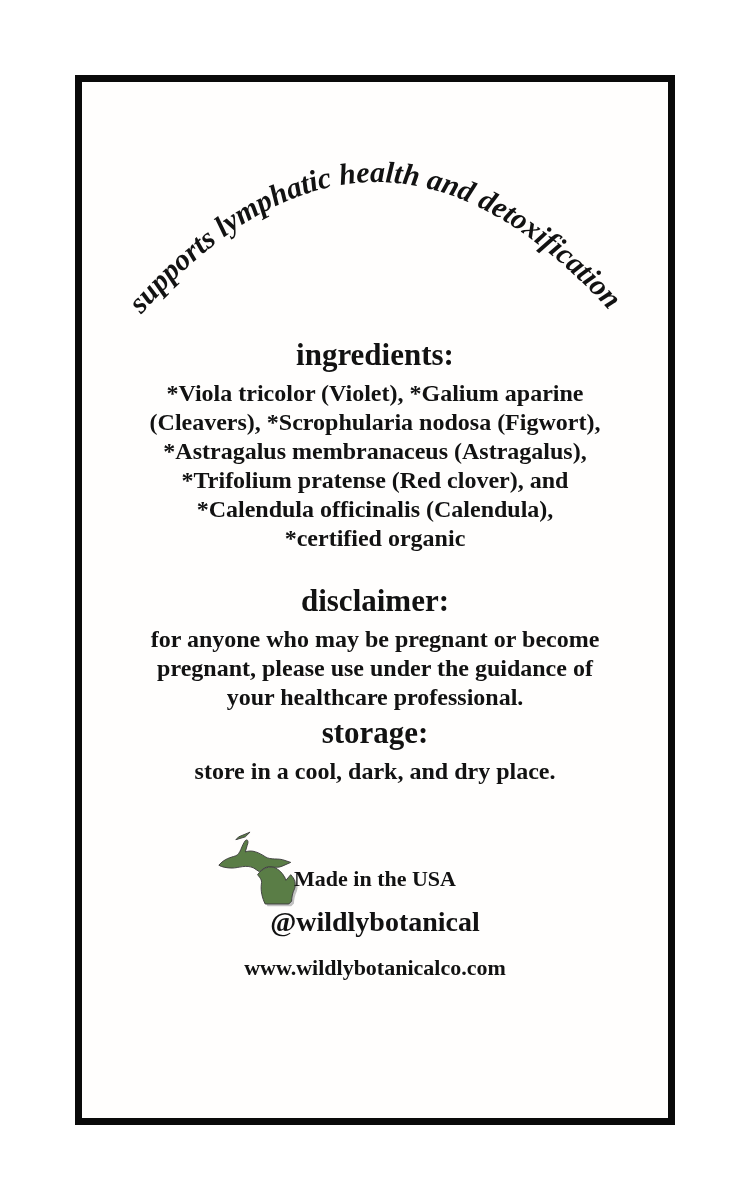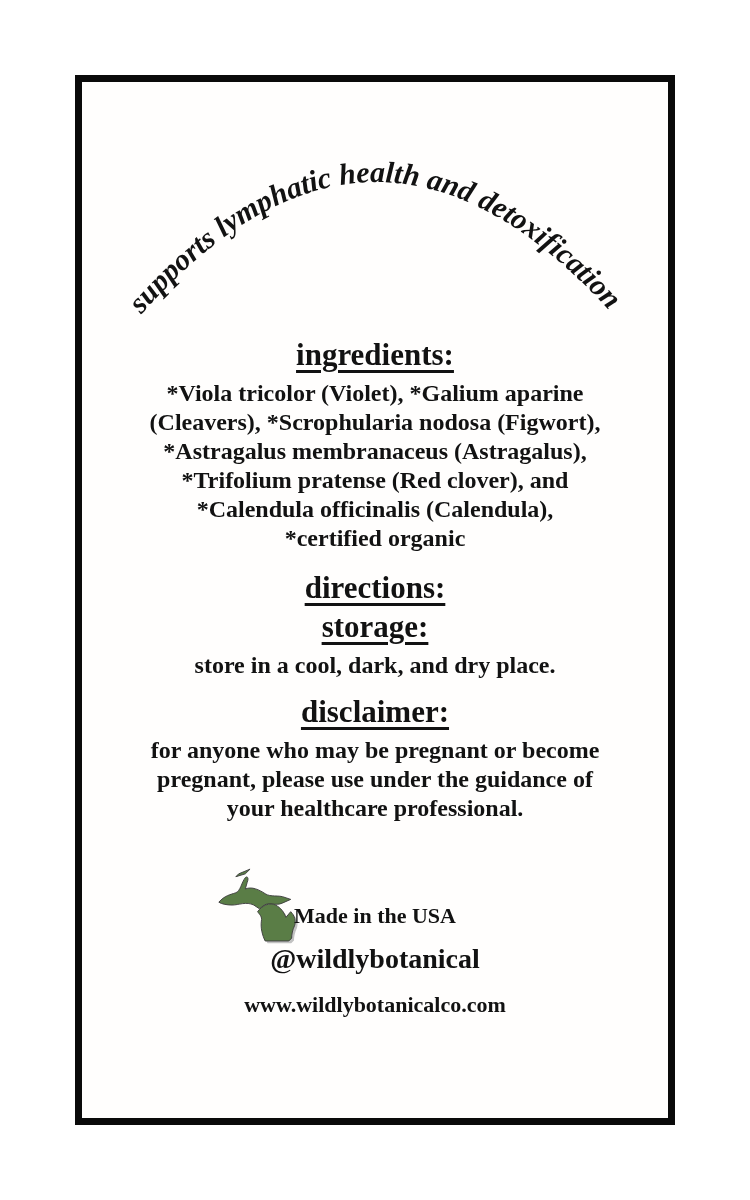--- a/index.html
+++ b/index.html
@@ -47,21 +47,20 @@
   .section { flex: none; }
   .sec-ingredients { margin-top: -4px; }
   .sec-directions  { margin-top: 16px; }
   .sec-disclaimer  { margin-top: 13px; }
   .sec-storage     { margin-top: 2px; }
   .heading {
     margin: 0;
     font-size: 31px;
     line-height: 37px;
     font-weight: bold;
-    text-decoration: underline;
     text-decoration-thickness: 3px;
     text-underline-offset: 5px;
   }
   .body-text {
     margin: 6px auto 0;
     width: 500px;
     font-size: 24px;
     line-height: 29px;
     font-weight: bold;
     white-space: pre-line;
@@ -115,33 +114,32 @@
       <h2 class="heading">ingredients:</h2>
       <p class="body-text">*Viola tricolor (Violet), *Galium aparine
 (Cleavers), *Scrophularia nodosa (Figwort),
 *Astragalus membranaceus (Astragalus),
 *Trifolium pratense (Red clover), and
 *Calendula officinalis (Calendula),
 *certified organic</p>
     </section>
 
     <section class="section sec-directions">
-      <h2 class="heading">directions:</h2>
-    </section>
-
-    <section class="section sec-storage">
-      <h2 class="heading">storage:</h2>
-      <p class="body-text">store in a cool, dark, and dry place.</p>
     </section>
 
     <section class="section sec-disclaimer">
       <h2 class="heading">disclaimer:</h2>
       <p class="body-text">for anyone who may be pregnant or become
 pregnant, please use under the guidance of
 your healthcare professional.</p>
+    </section>
+
+    <section class="section sec-storage">
+      <h2 class="heading">storage:</h2>
+      <p class="body-text">store in a cool, dark, and dry place.</p>
     </section>
 
     <div class="bottom-block">
       <svg class="michigan-svg" width="104" height="78" viewBox="0 0 110 82">
 
         <g transform="translate(2.5,2.5)">
           <path d="M44 47 C49 40 57 37 63 40 C69 43 72 48 74 53 L79 47 C83 51 85 57 83 62 C81 66 80 71 80 75 L77 78 L52 78 C49 72 47 64 48 57 C49 52 46 50 44 47 Z" fill="#c2c2c2"></path>
         </g>
 
         <path stroke="#3f3f3f" stroke-width="1" stroke-linejoin="round" d="M24 7 L36 2 L31 7 L21 10 Z" fill="#5a7d46"></path>

